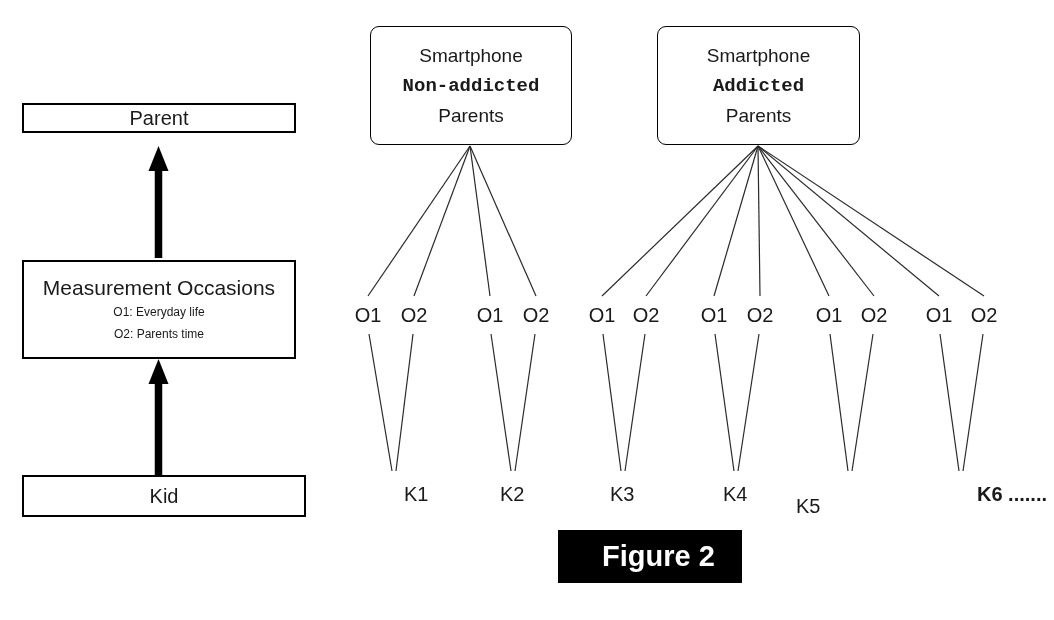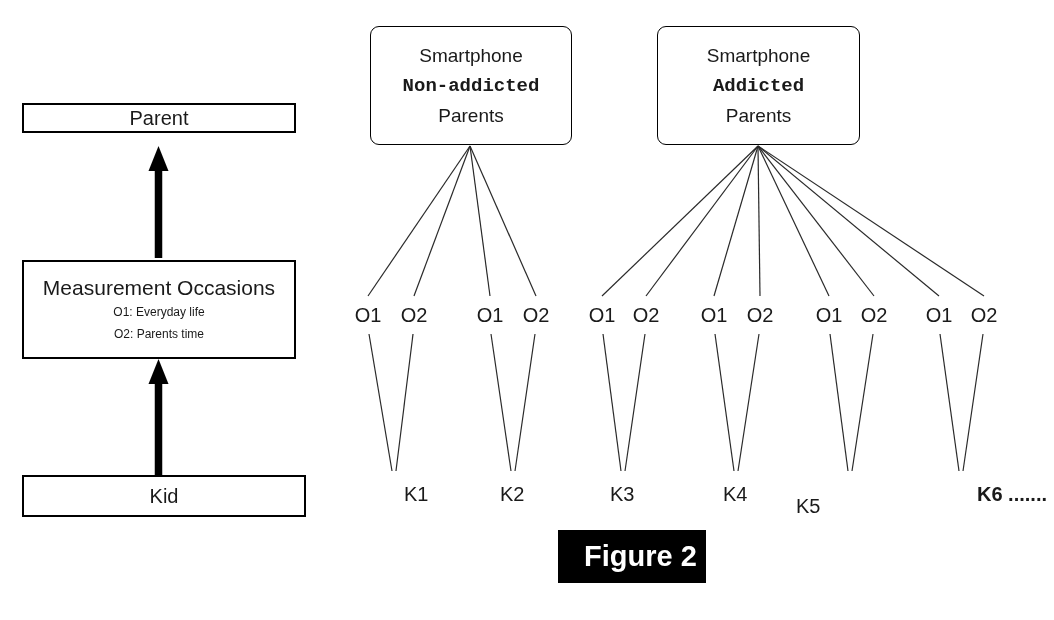--- a/index.html
+++ b/index.html
@@ -53,21 +53,21 @@
     white-space: pre;
   }
   .k-label {
     position: absolute;
     transform: translateY(-50%);
     font-size: 20px;
     white-space: pre;
   }
   .caption {
     position: absolute;
-    left: 558px; top: 530px; width: 148px; height: 53px;
+    left: 558px; top: 530px; width: 184px; height: 53px;
     background: #000000;
     color: #ffffff;
     display: flex;
     align-items: center;
     justify-content: center;
     font-size: 29px;
     font-weight: bold;
     padding-left: 17px;
   }
 </style>

